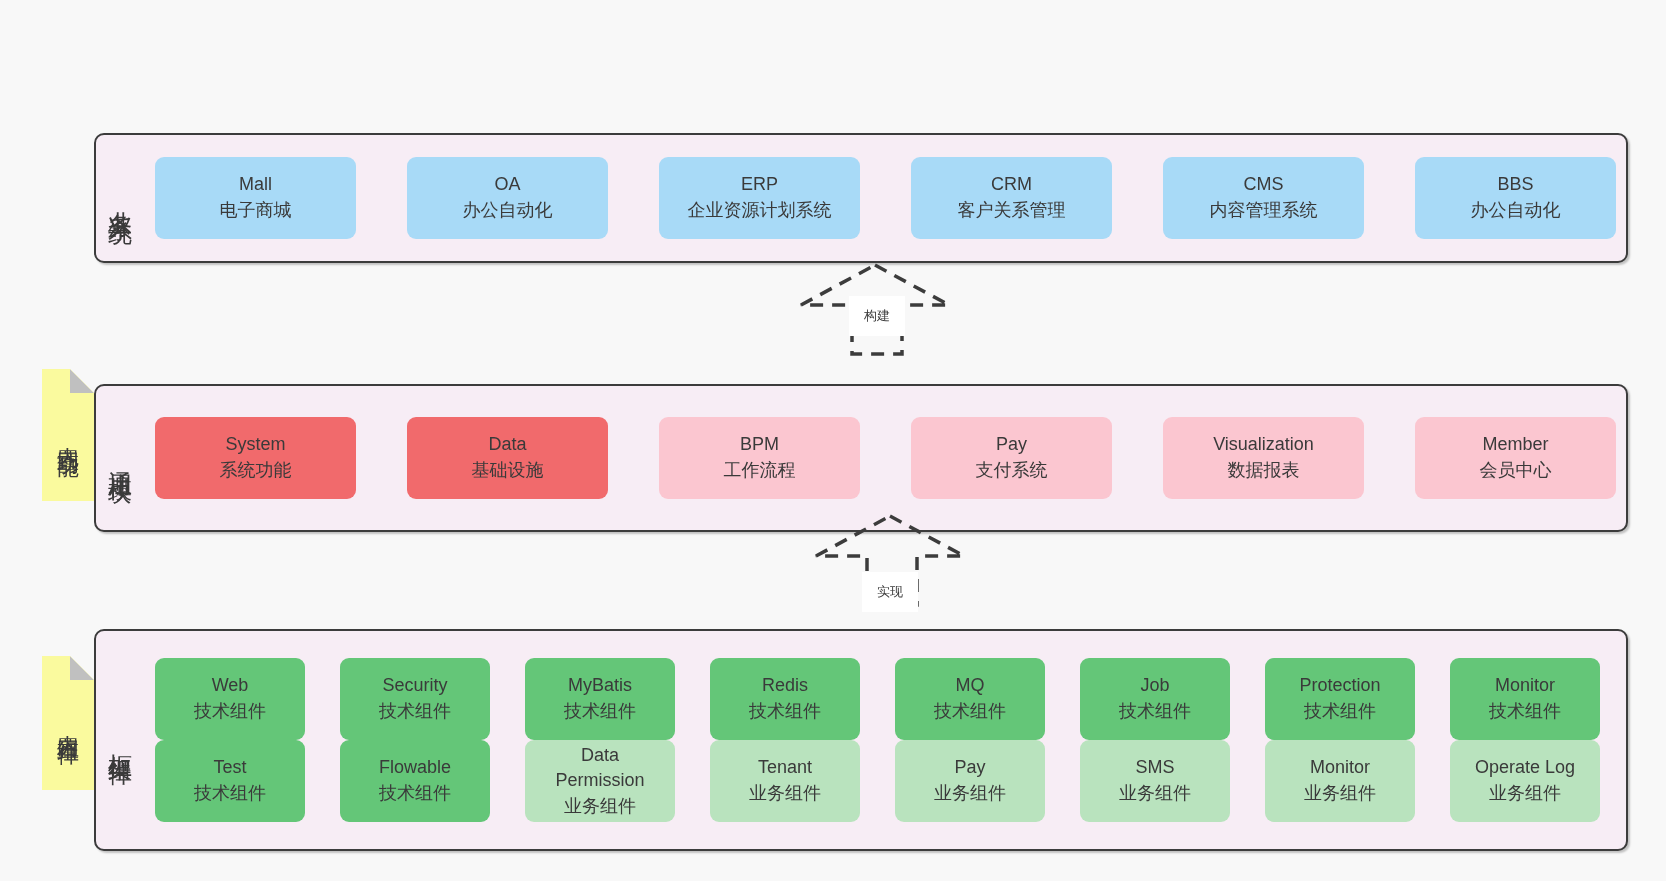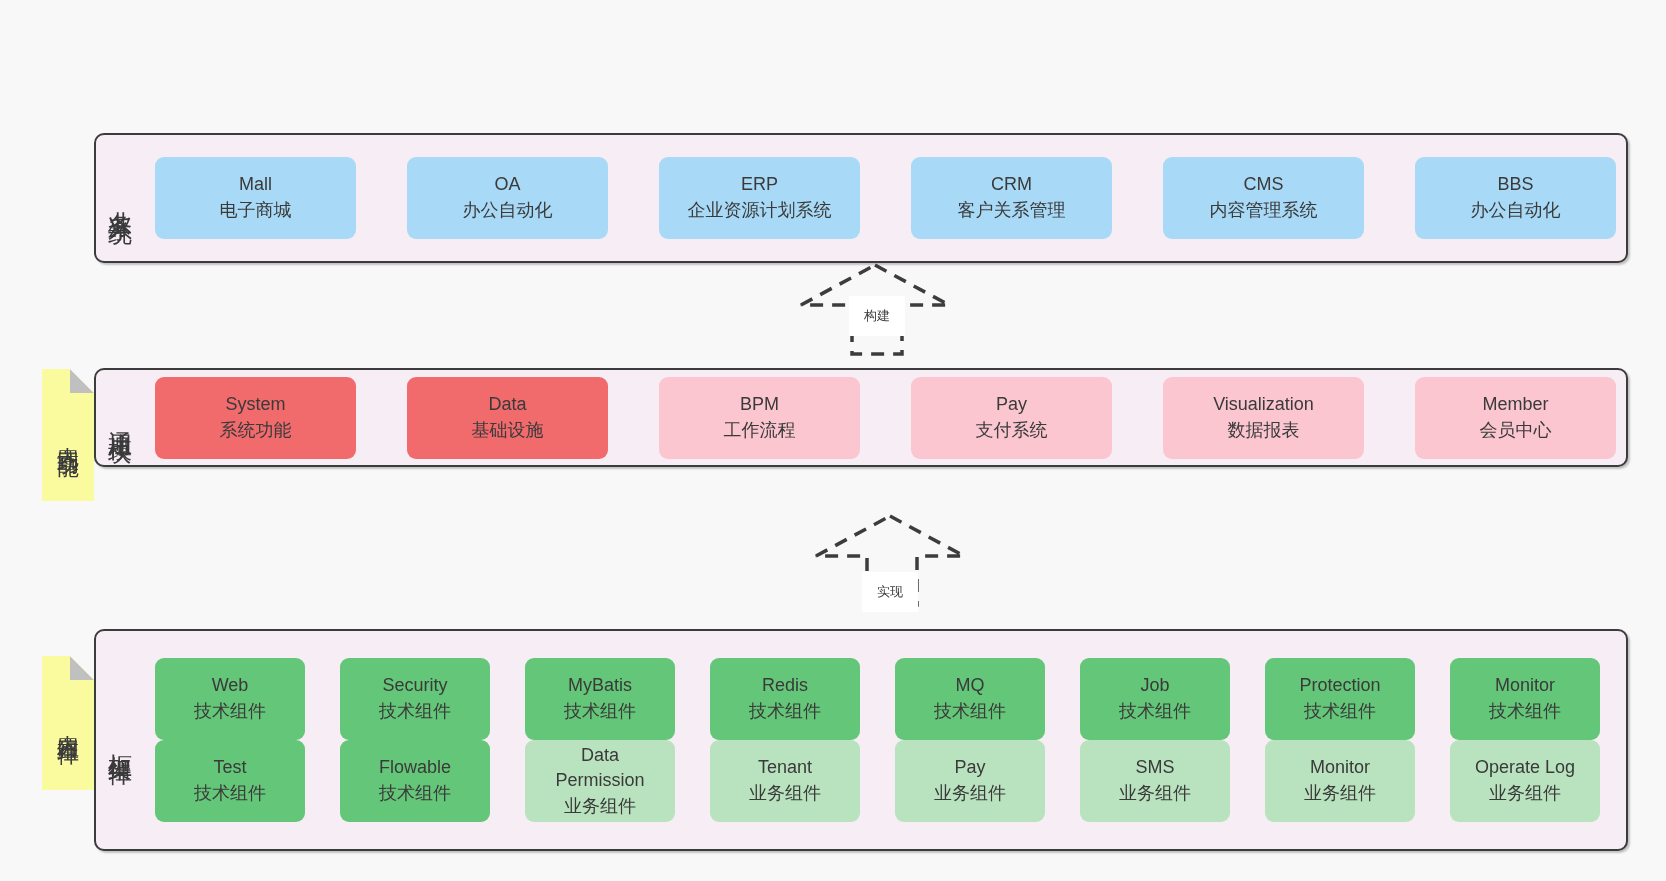--- a/index.html
+++ b/index.html
@@ -14,21 +14,21 @@
   .band {
     position:absolute; left:94px; width:1534px;
     background:var(--band-bg,#f7edf5);
     border:2px solid var(--border,#3c3c3c);
     border-radius:10px;
     box-shadow:2px 2px 2px rgba(0,0,0,.22);
     z-index:1;
     margin-top:8px;
   }
   .band-1 { top:125px; height:130px; }
-  .band-2 { top:360px; height:99px;text-decoration:underline; }
+  .band-2 { top:376px; height:148px;text-decoration:underline; }
   .band-3 { top:621px; height:222px; }
   .vlabel {
     position:absolute; left:12px; top:50%; transform:translateY(-50%);
     writing-mode:vertical-rl; text-orientation:upright;
     font-size:24px; letter-spacing:3px; color:var(--text,#3a3a3a);
     white-space:nowrap; line-height:1;
   }
   .boxrow {
     position:absolute; inset:0;
     display:flex; align-items:center;

